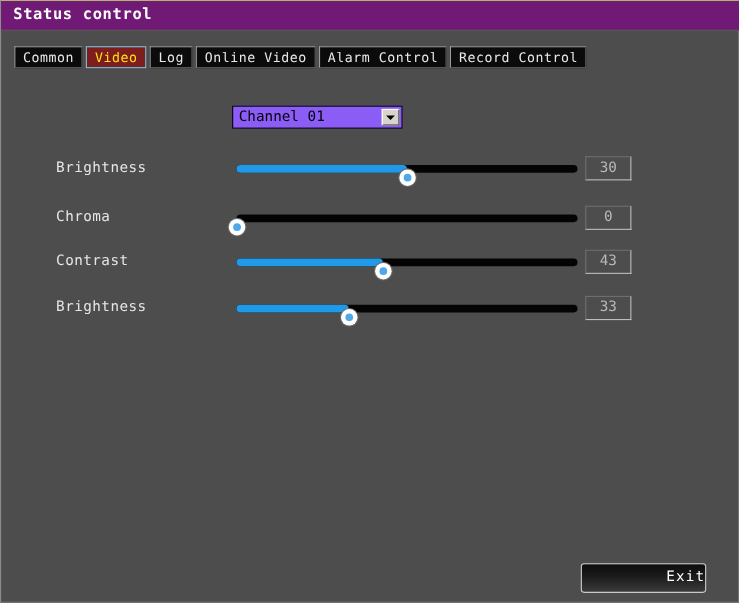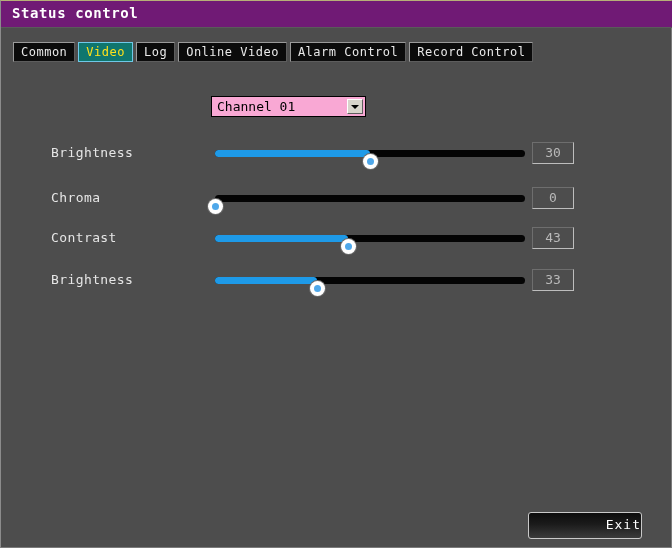--- a/index.html
+++ b/index.html
@@ -97,32 +97,32 @@
     line-height: 18px;
     padding: 0 7px;
     margin-right: 3px;
     white-space: nowrap;
     letter-spacing: 0.5px;
     cursor: pointer;
   }
   .tab.selected {
     border: 1px solid #6fc8e8;
     color: #ffe11a;
-    background: #0f766e;
+    background: #7f1d1d;
   }
 
   
   #channel-select {
     position: absolute;
     left: 210px;
     top: 95px;
     width: 155px;
     height: 21px;
     box-sizing: border-box;
-    background: #f9a8d4;
+    background: #8b5cf6;
     border: 1px solid #000000;
     cursor: pointer;
     text-decoration: underline;
   }
   #channel-select .sel-text {
     position: absolute;
     left: 5px;
     top: 2px;
     font-size: 13px;
     color: #000000;

